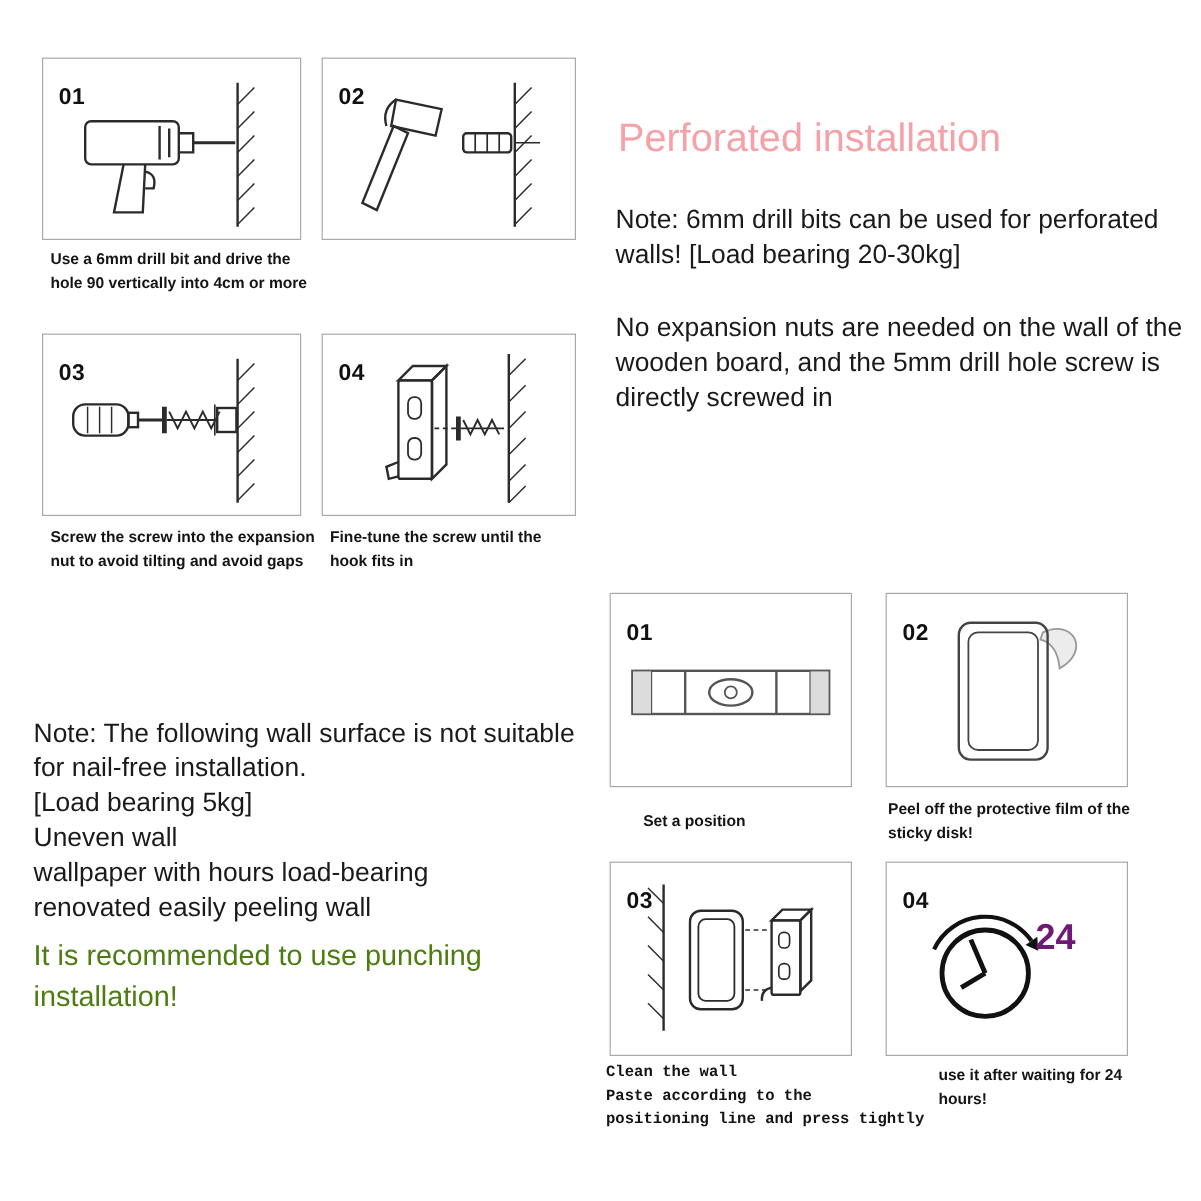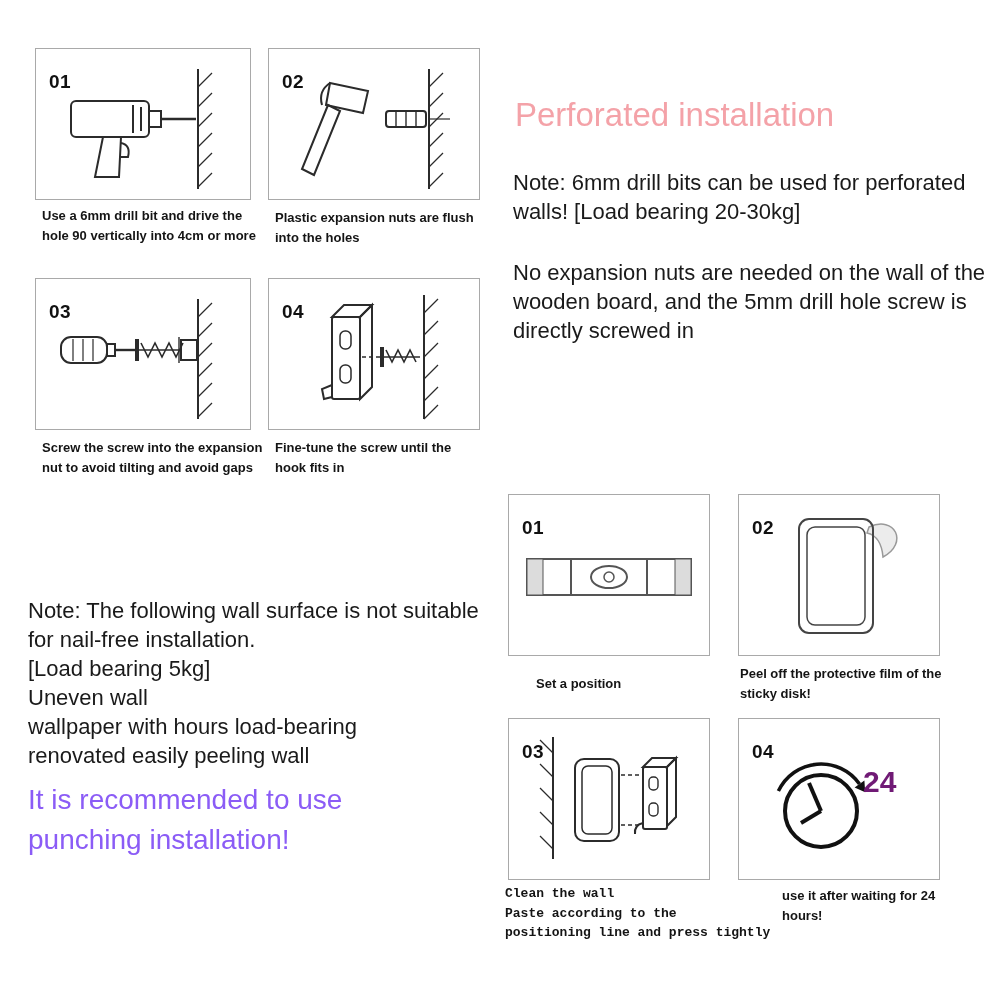--- a/index.html
+++ b/index.html
@@ -6,21 +6,21 @@
   .page{
     position:relative;width:1001px;height:1001px;background:#ffffff;overflow:hidden;
     font-family:"Liberation Sans","DejaVu Sans",sans-serif;color:#161616;
   }
   .box{position:absolute;border:1px solid #a9a9a9;background:#ffffff;box-sizing:border-box;}
   .stepnum{position:absolute;top:10px;left:13px;font-size:19px;font-weight:bold;letter-spacing:0.5px;color:#111;margin-top:12px;}
   .cap{position:absolute;font-size:13px;font-weight:bold;line-height:1.5;color:#141414;}
   .prewrap{white-space:pre-line;font-family:Liberation Mono, monospace;}
   .title{position:absolute;font-size:33px;color:var(--accent,#f4a2a8);}
   .note{position:absolute;font-size:22px;line-height:1.32;color:#1a1a1a;}
-  .rec{position:absolute;font-size:28px;line-height:1.43;color:#8b5cf6;}
+  .rec{position:absolute;font-size:24px;line-height:1.43;color:#4d7c0f;}
   .ill{position:absolute;}
   .clock-label{position:absolute;left:124px;top:46px;font-size:30px;font-weight:bold;color:#701a75;}
 </style>
 </head>
 <body>
 
 <div class="page">
 
   <div class="box" style="left:35px;top:48px;width:216px;height:152px">
     <span class="stepnum">01</span>
@@ -64,21 +64,20 @@
         <line x1="122" y1="48" x2="122" y2="64" stroke-width="1.4"></line>
         <line x1="132" y1="48" x2="132" y2="64" stroke-width="1.4"></line>
         <line x1="142" y1="48" x2="142" y2="64" stroke-width="1.4"></line>
         <line x1="155" y1="56" x2="176" y2="56" stroke-width="1.2"></line>
         <path d="M56 20 L94 28 L89 50 L52 42 Z"></path>
         <path d="M56 20 q-12 8 -8 22"></path>
         <path d="M54 42 L28 106 L40 112 L66 48 Z"></path>
       </g>
     </svg>
   </div>
-  <div class="cap" style="left:275px;top:208px;width:210px">Plastic expansion nuts are flush into the holes</div>
 
   <div class="box" style="left:35px;top:278px;width:216px;height:152px">
     <span class="stepnum">03</span>
     <svg class="ill" style="left:7px;top:14px" width="202" height="132" viewBox="0 0 202 132">
       <g stroke="#2b2b2b" fill="none" stroke-width="2">
         <line x1="155" y1="6" x2="155" y2="126"></line>
         <g stroke-width="1.2">
           <line x1="155" y1="24" x2="169" y2="10"></line>
             <line x1="155" y1="44" x2="169" y2="30"></line>
           <line x1="155" y1="64" x2="169" y2="50"></line>

